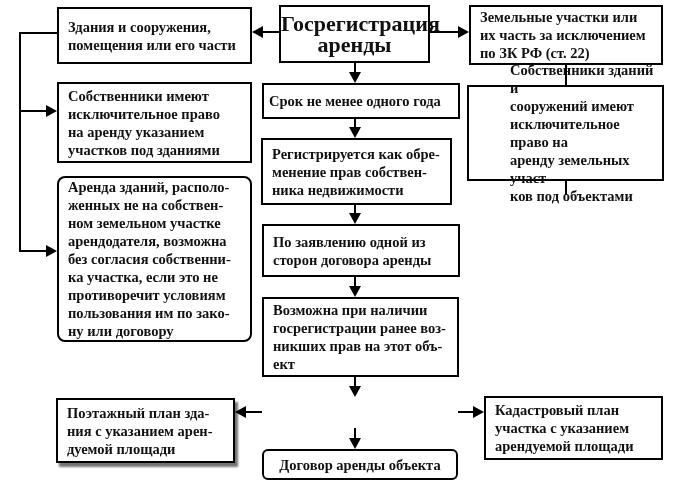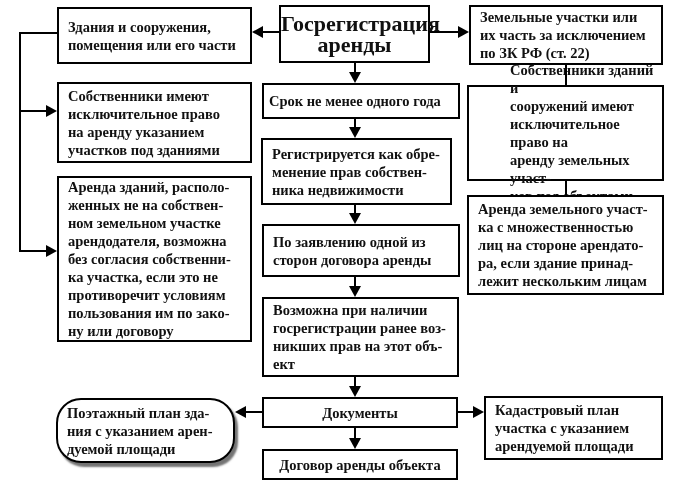--- a/index.html
+++ b/index.html
@@ -65,21 +65,21 @@
 по ЗК РФ (ст. 22)</span>
   </div>
 
   <div class="node" style="left:57px; top:82px; width:195px; height:81px;">
     <span>Собственники имеют
 исключительное право
 на аренду указанием
 участков под зданиями</span>
   </div>
 
-  <div class="node" style="left:57px; top:176px; width:195px; height:166px;">
+  <div class="node" style="left:57px; top:176px; width:195px; height:166px;border-radius:8px;">
     <span>Аренда зданий, располо-
 женных не на собствен-
 ном земельном участке
 арендодателя, возможна
 без согласия собственни-
 ка участка, если это не
 противоречит условиям
 пользования им по зако-
 ну или договору</span>
   </div>
@@ -99,45 +99,35 @@
 сторон договора аренды</span>
   </div>
 
   <div class="node" style="left:262px; top:297px; width:197px; height:80px;">
     <span>Возможна при наличии
 госрегистрации ранее воз-
 никших прав на этот объ-
 ект</span>
   </div>
 
-  <div class="node centered" style="left:262px; top:397px; width:196px; height:31px; justify-content:center;">
-    <span>Документы</span>
-  </div>
 
-  <div class="node centered" style="left:262px; top:449px; width:196px; height:31px; justify-content:center;">
+  <div class="node centered" style="left:262px; top:449px; width:196px; height:31px; justify-content:center;border-radius:6px;">
     <span>Договор аренды объекта</span>
   </div>
 
   <div class="node" style="left:467px; top:85px; width:197px; height:96px;padding-left:32px;">
     <span>Собственники зданий и
 сооружений имеют
 исключительное право на
 аренду земельных участ-
 ков под объектами</span>
   </div>
 
-  <div class="node" style="left:467px; top:195px; width:197px; height:100px;">
-    <span>Аренда земельного участ-
-ка с множественностью
-лиц на стороне арендато-
-ра, если здание принад-
-лежит нескольким лицам</span>
-  </div>
 
-  <div class="node shadowed" style="left:56px; top:398px; width:179px; height:65px;border-radius:25px;">
+  <div class="node shadowed" style="left:56px; top:398px; width:179px; height:65px;">
     <span>Поэтажный план зда-
 ния с указанием арен-
 дуемой площади</span>
   </div>
 
   <div class="node" style="left:484px; top:396px; width:179px; height:64px;">
     <span>Кадастровый план
 участка с указанием
 арендуемой площади</span>
   </div>

